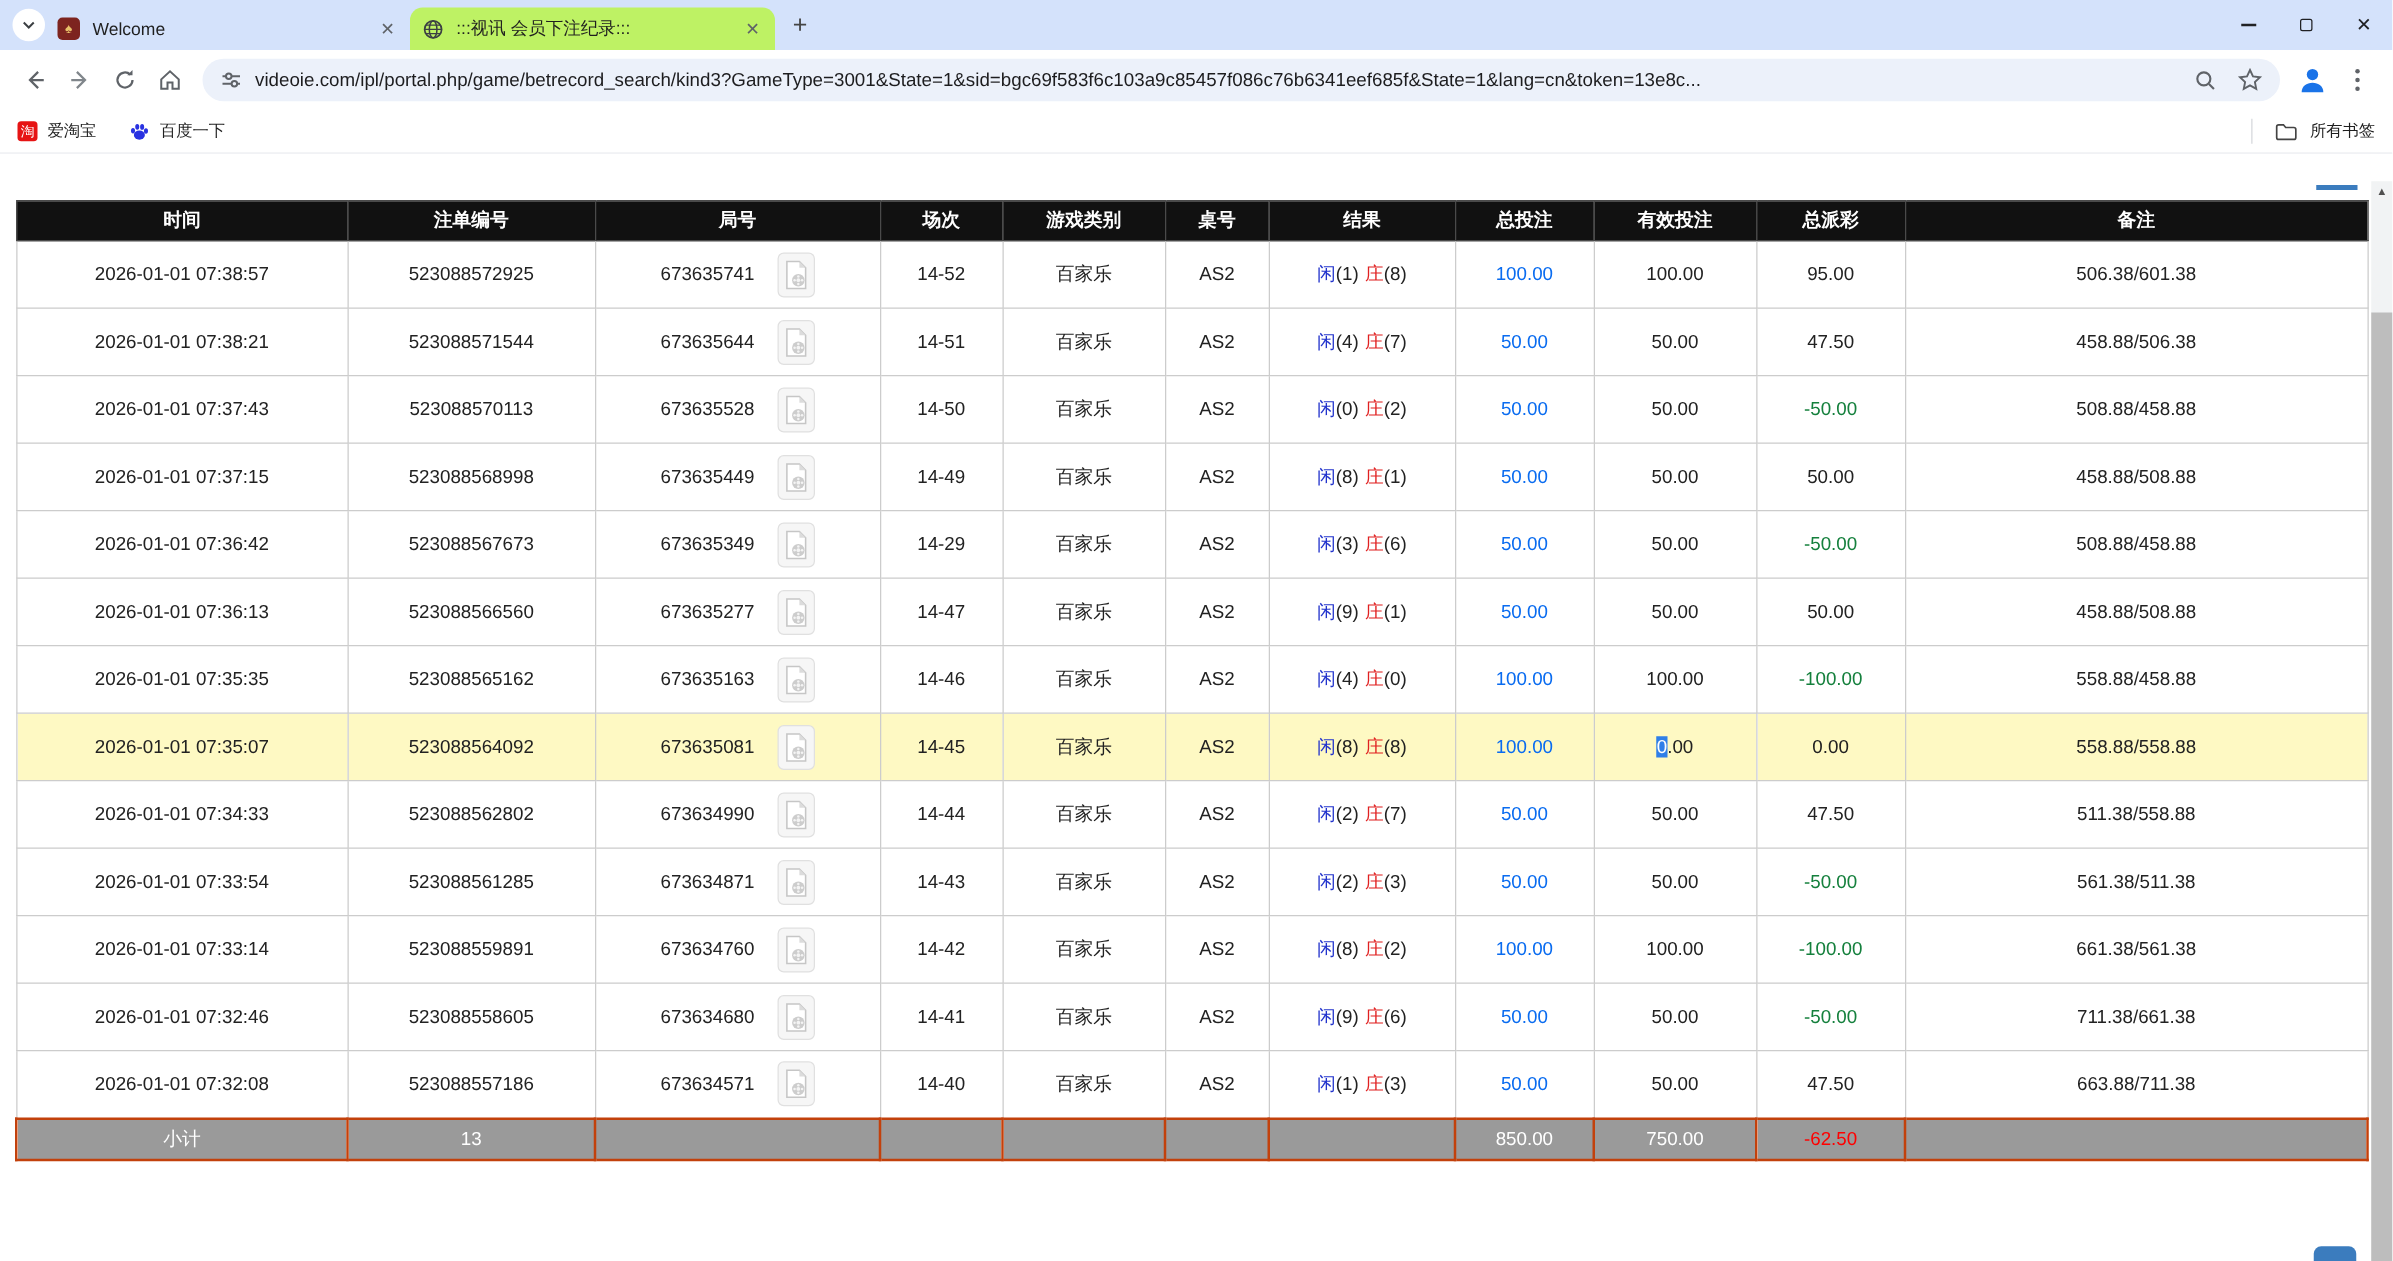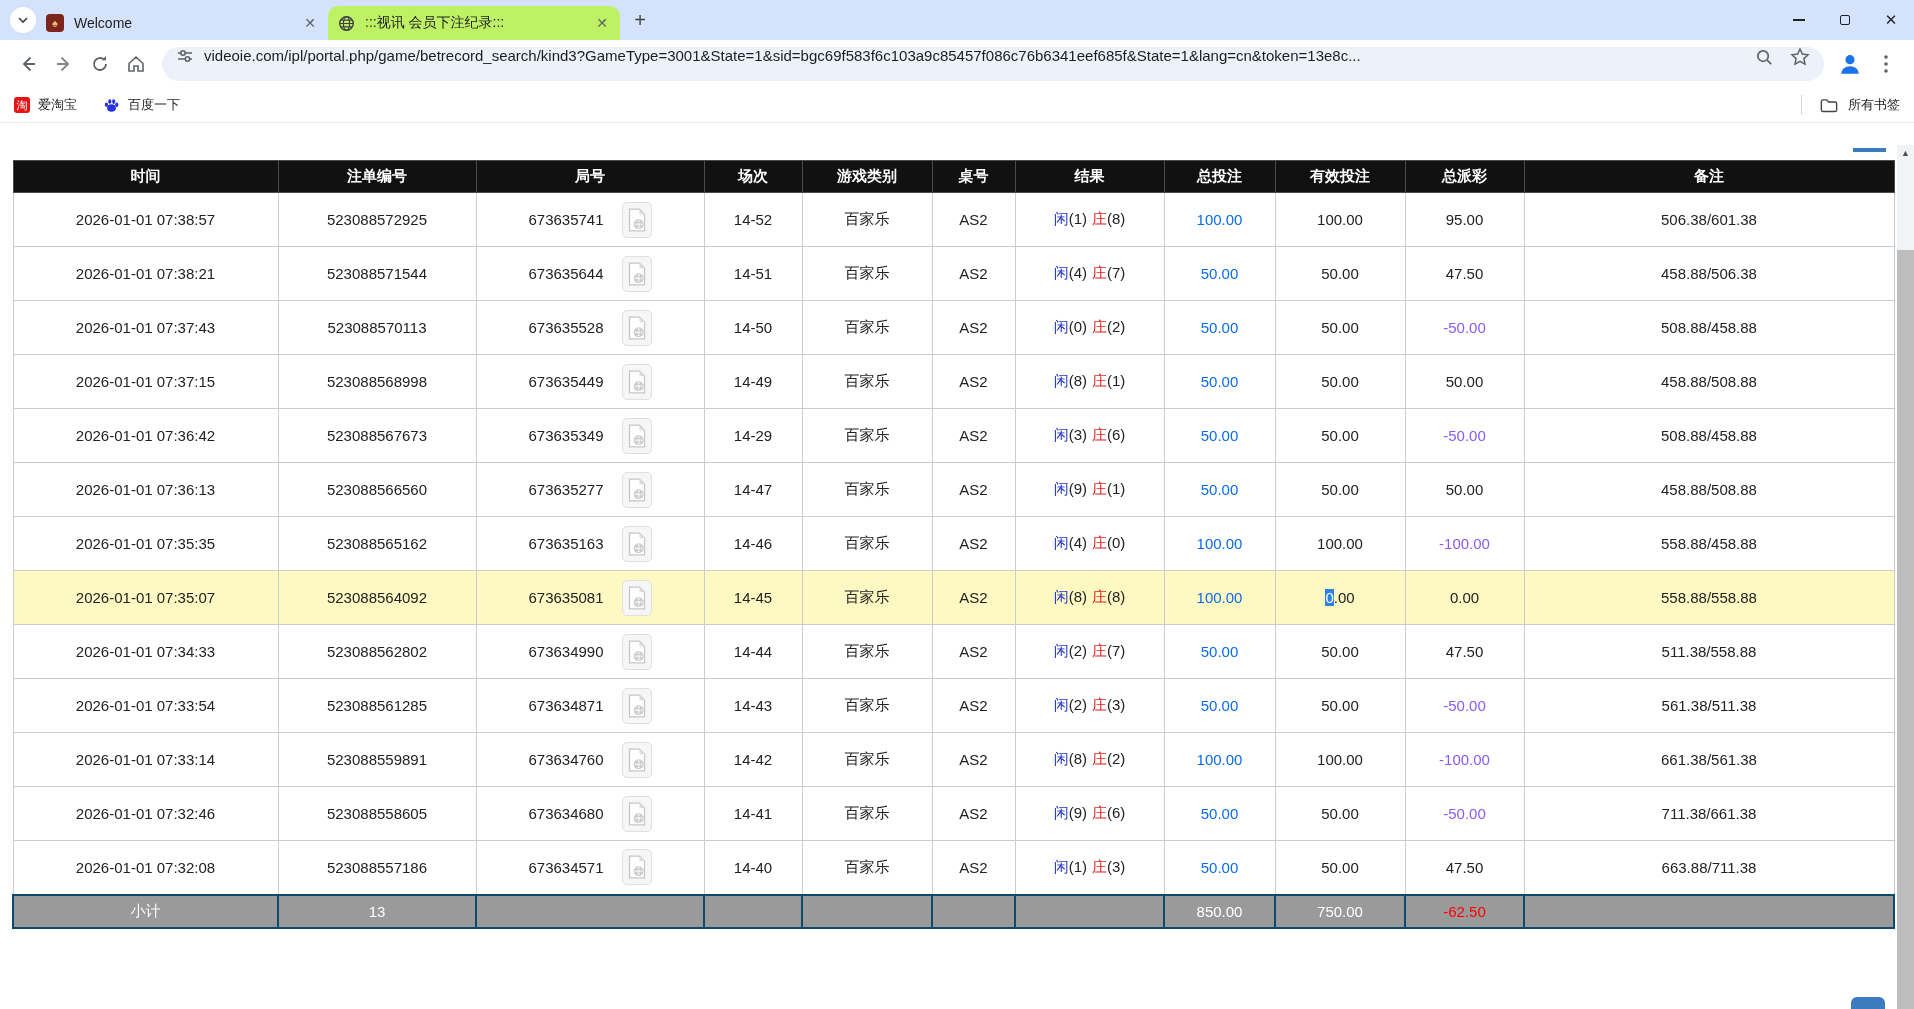--- a/index.html
+++ b/index.html
@@ -27,21 +27,21 @@
   .winctl { width:46px; height:40px; display:flex; align-items:center; justify-content:center; }
   .ic-min { width:12px; height:1.5px; background:#202124; }
   .ic-max { width:10px; height:10px; border:1.5px solid #202124; border-radius:2px; }
   .ic-x  { font-size:15px; color:#202124; }
 
   
   .toolbar { position:absolute; left:0; top:40px; width:1914px; height:48px;
     background:#fff; display:flex; align-items:center; padding:0 10px; }
   .tbtn { width:36px; height:36px; display:flex; align-items:center; justify-content:center; flex:0 0 auto; }
   .urlbar { flex:1; height:34px; margin:0 8px; background:#ecf1fa; border-radius:17px;
-    display:flex; align-items:flex-start; padding:0 14px; min-width:0; }
+    display:flex; align-items:center; padding:0 14px; min-width:0; }
   .urltext { flex:1; font-size:15px; color:#1d1d1f; white-space:nowrap; overflow:hidden;
     margin-left:10px; }
   .urlicons { display:flex; align-items:center; gap:16px; margin-left:12px; flex:0 0 auto; }
 
   
   .bookmarks { position:absolute; left:0; top:88px; width:1914px; height:35px;
     background:#fff; border-bottom:1px solid #e7e9ee; display:flex; align-items:center;
     padding:0 14px; }
   .bm { display:flex; align-items:center; gap:8px; margin-right:26px; font-size:13px; color:#1f1f1f; }
   .bm-taobao { width:16px; height:16px; background:#e61414; border-radius:3px; color:#fff;
@@ -52,29 +52,29 @@
   
   .page { position:absolute; left:0; top:123px; width:1914px; height:886px; background:#fff; }
   table { position:absolute; left:12px; top:37px; width:1881px; border-collapse:collapse;
     table-layout:fixed; }
   th { background:#111; color:#fff; font-size:15px; font-weight:bold; height:32px;
     border:1px solid #4a4a4a; text-align:center; }
   td { height:54px; border:1px solid #ccc; text-align:center; font-size:15px; color:#222;
     overflow:hidden; white-space:nowrap; }
   tr.hl td { background:#fef9c3;margin-left:28px; }
   td.blue, .blue span { color:#0a6cf0; }
-  td.pay.neg { color:#8b5cf6; }
+  td.pay.neg { color:#15803d; }
   .rp { color:#2233cc; }
   .rb { color:#e02020; margin-left:5px; }
   .rn { color:#222; }
   .sel { background:#2f7fe8; color:#fff; }
   .roundwrap { display:inline-flex; align-items:center; gap:18px; }
   .vbtn { width:30px; height:36px; background:#f6f6f6; border:1px solid #e0e0e0;
     border-radius:5px; display:inline-flex; align-items:center; justify-content:center; }
-  tr.foot td { background:#9a9a9a; color:#fff; height:33px; border:2px solid #0c4a6e; }
+  tr.foot td { background:#9a9a9a; color:#fff; height:33px; border:2px solid #c2410c; }
   tr.foot td.pay { color:#f00; }
 
   
   .scrollbar { position:absolute; right:0; top:145px; width:17px; height:864px; background:#f1f3f4; }
   .sb-arrow { width:17px; height:16px; display:flex; align-items:center; justify-content:center;
     font-size:9px; color:#505050; }
   .sb-thumb { position:absolute; left:0; top:105px; width:17px; height:759px; background:#bdbdbd; }
   .chip-top { position:absolute; left:1853px; top:148px; width:33px; height:4px; background:#3b7cbe; }
   .chip-bottom { position:absolute; left:1851px; top:997px; width:34px; height:12px;
     background:#3b7cbe; border-radius:6px 6px 0 0; }

